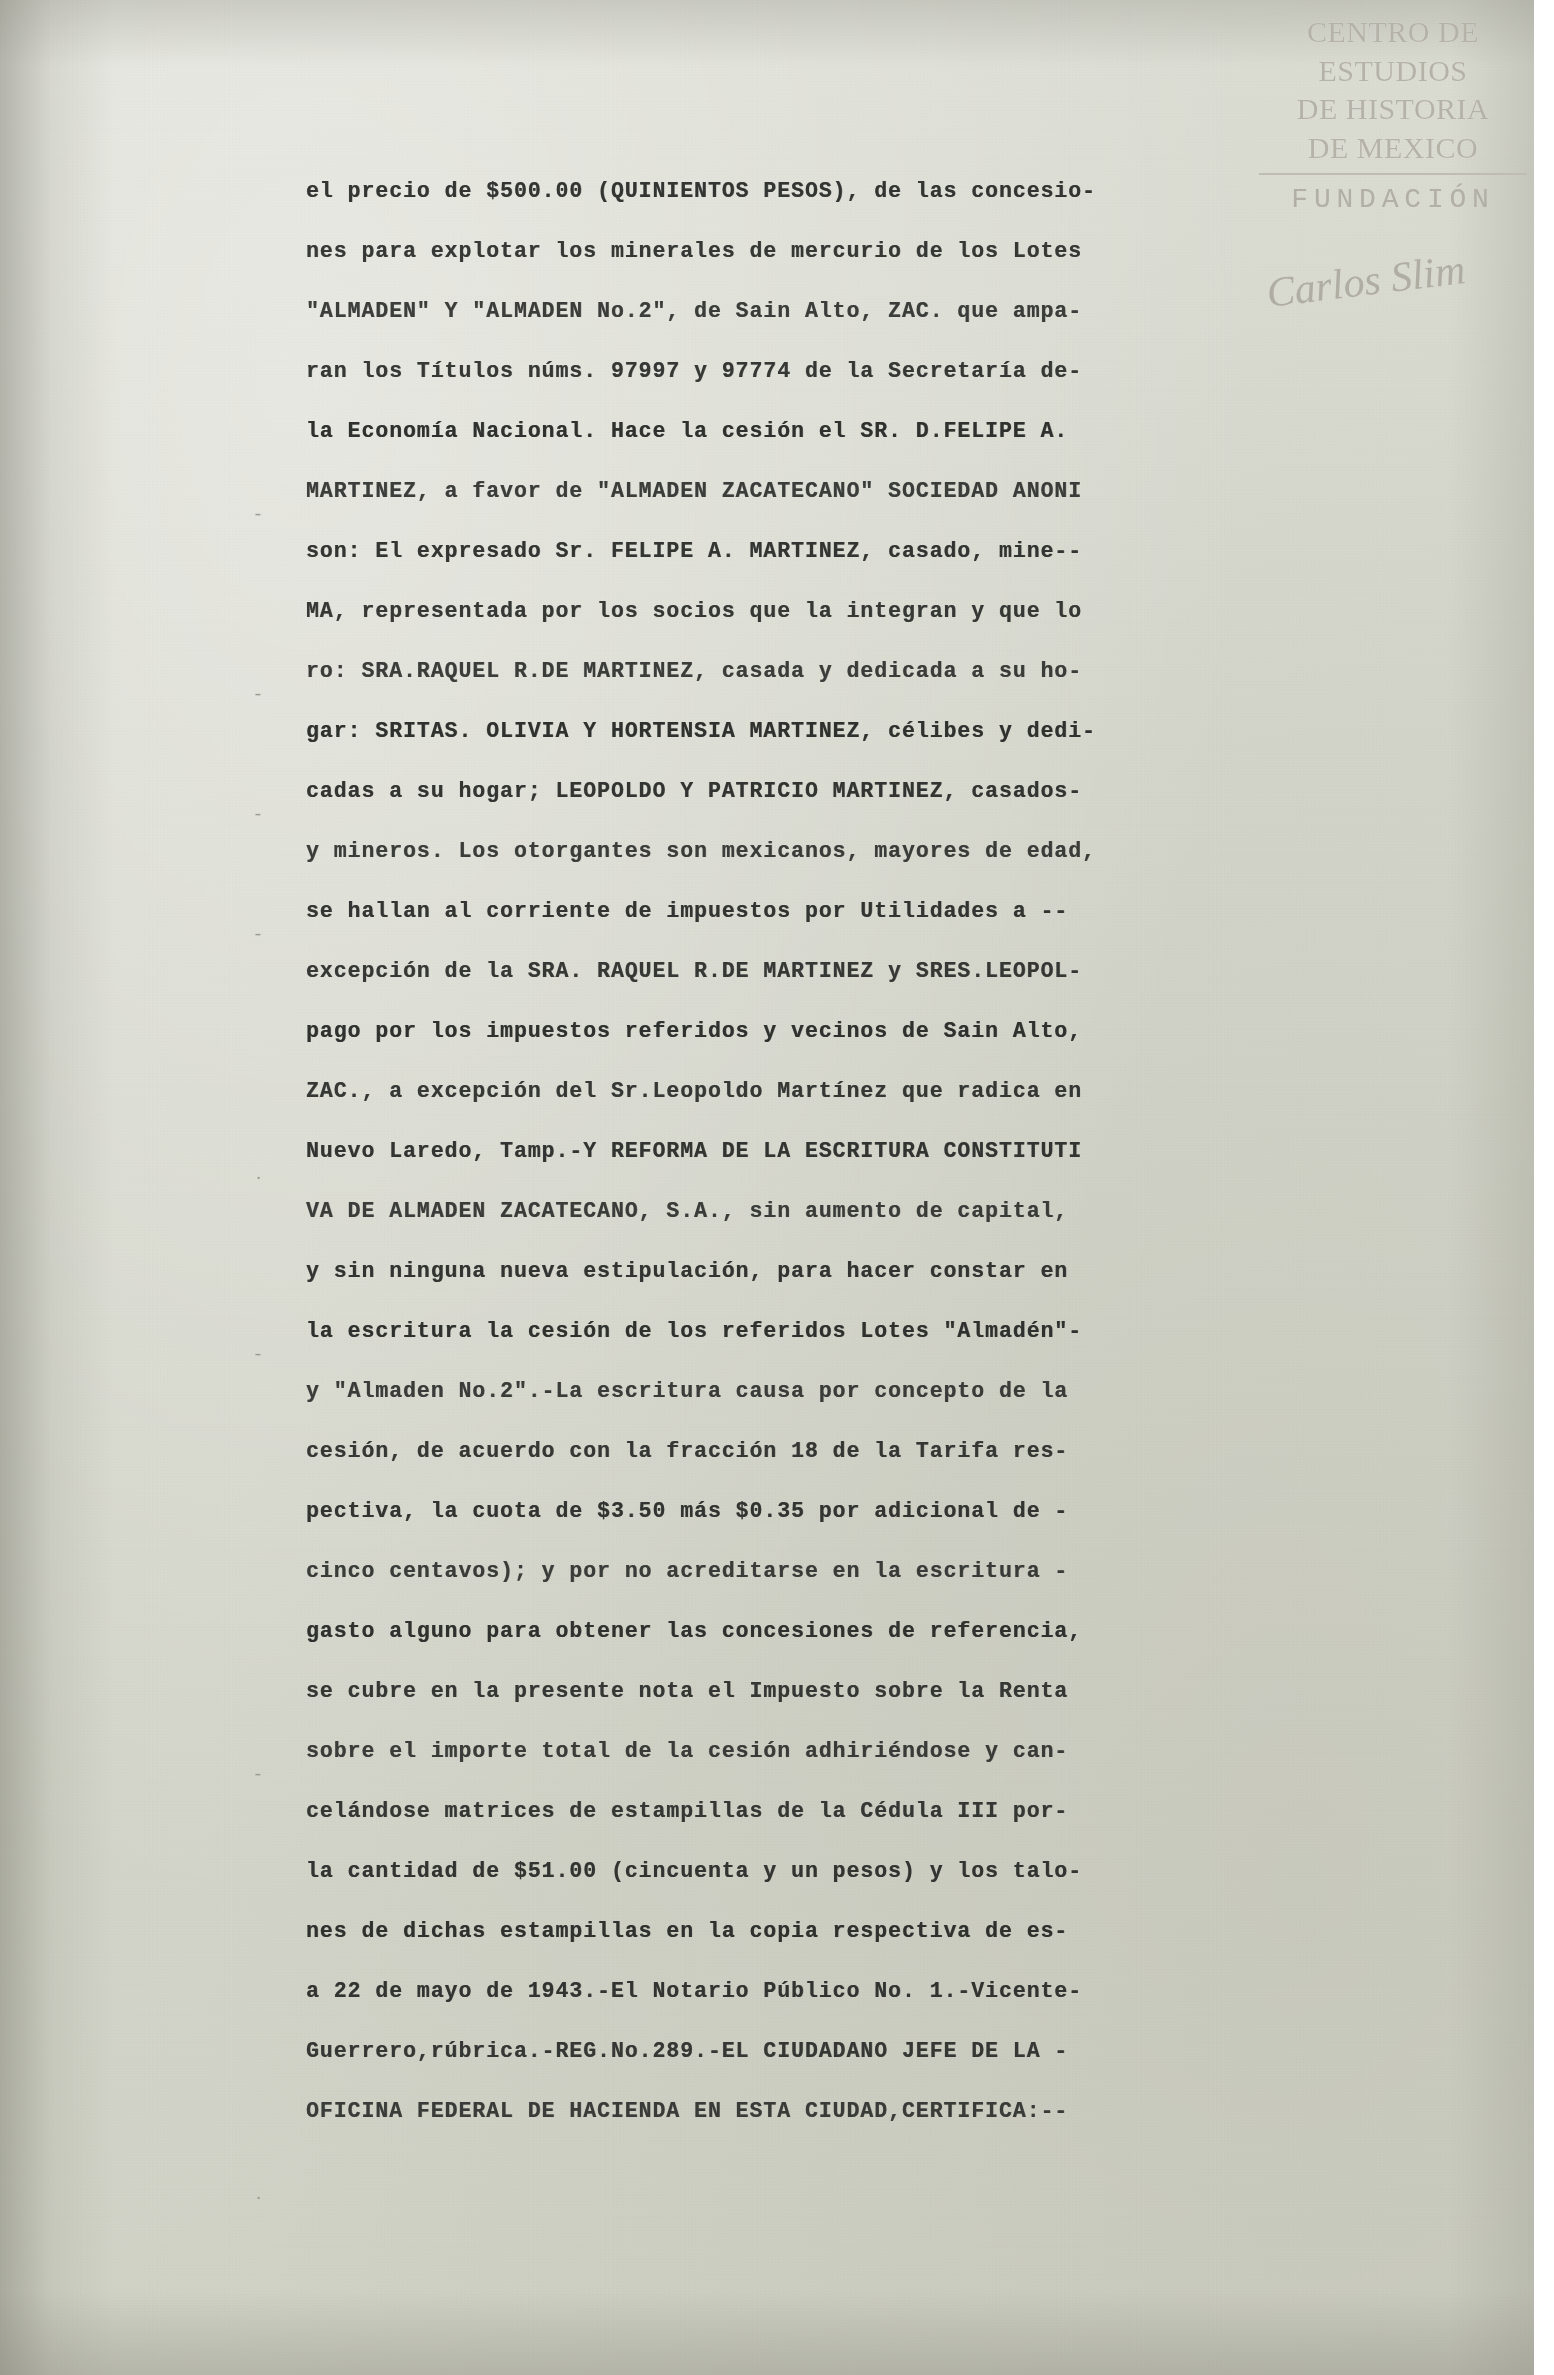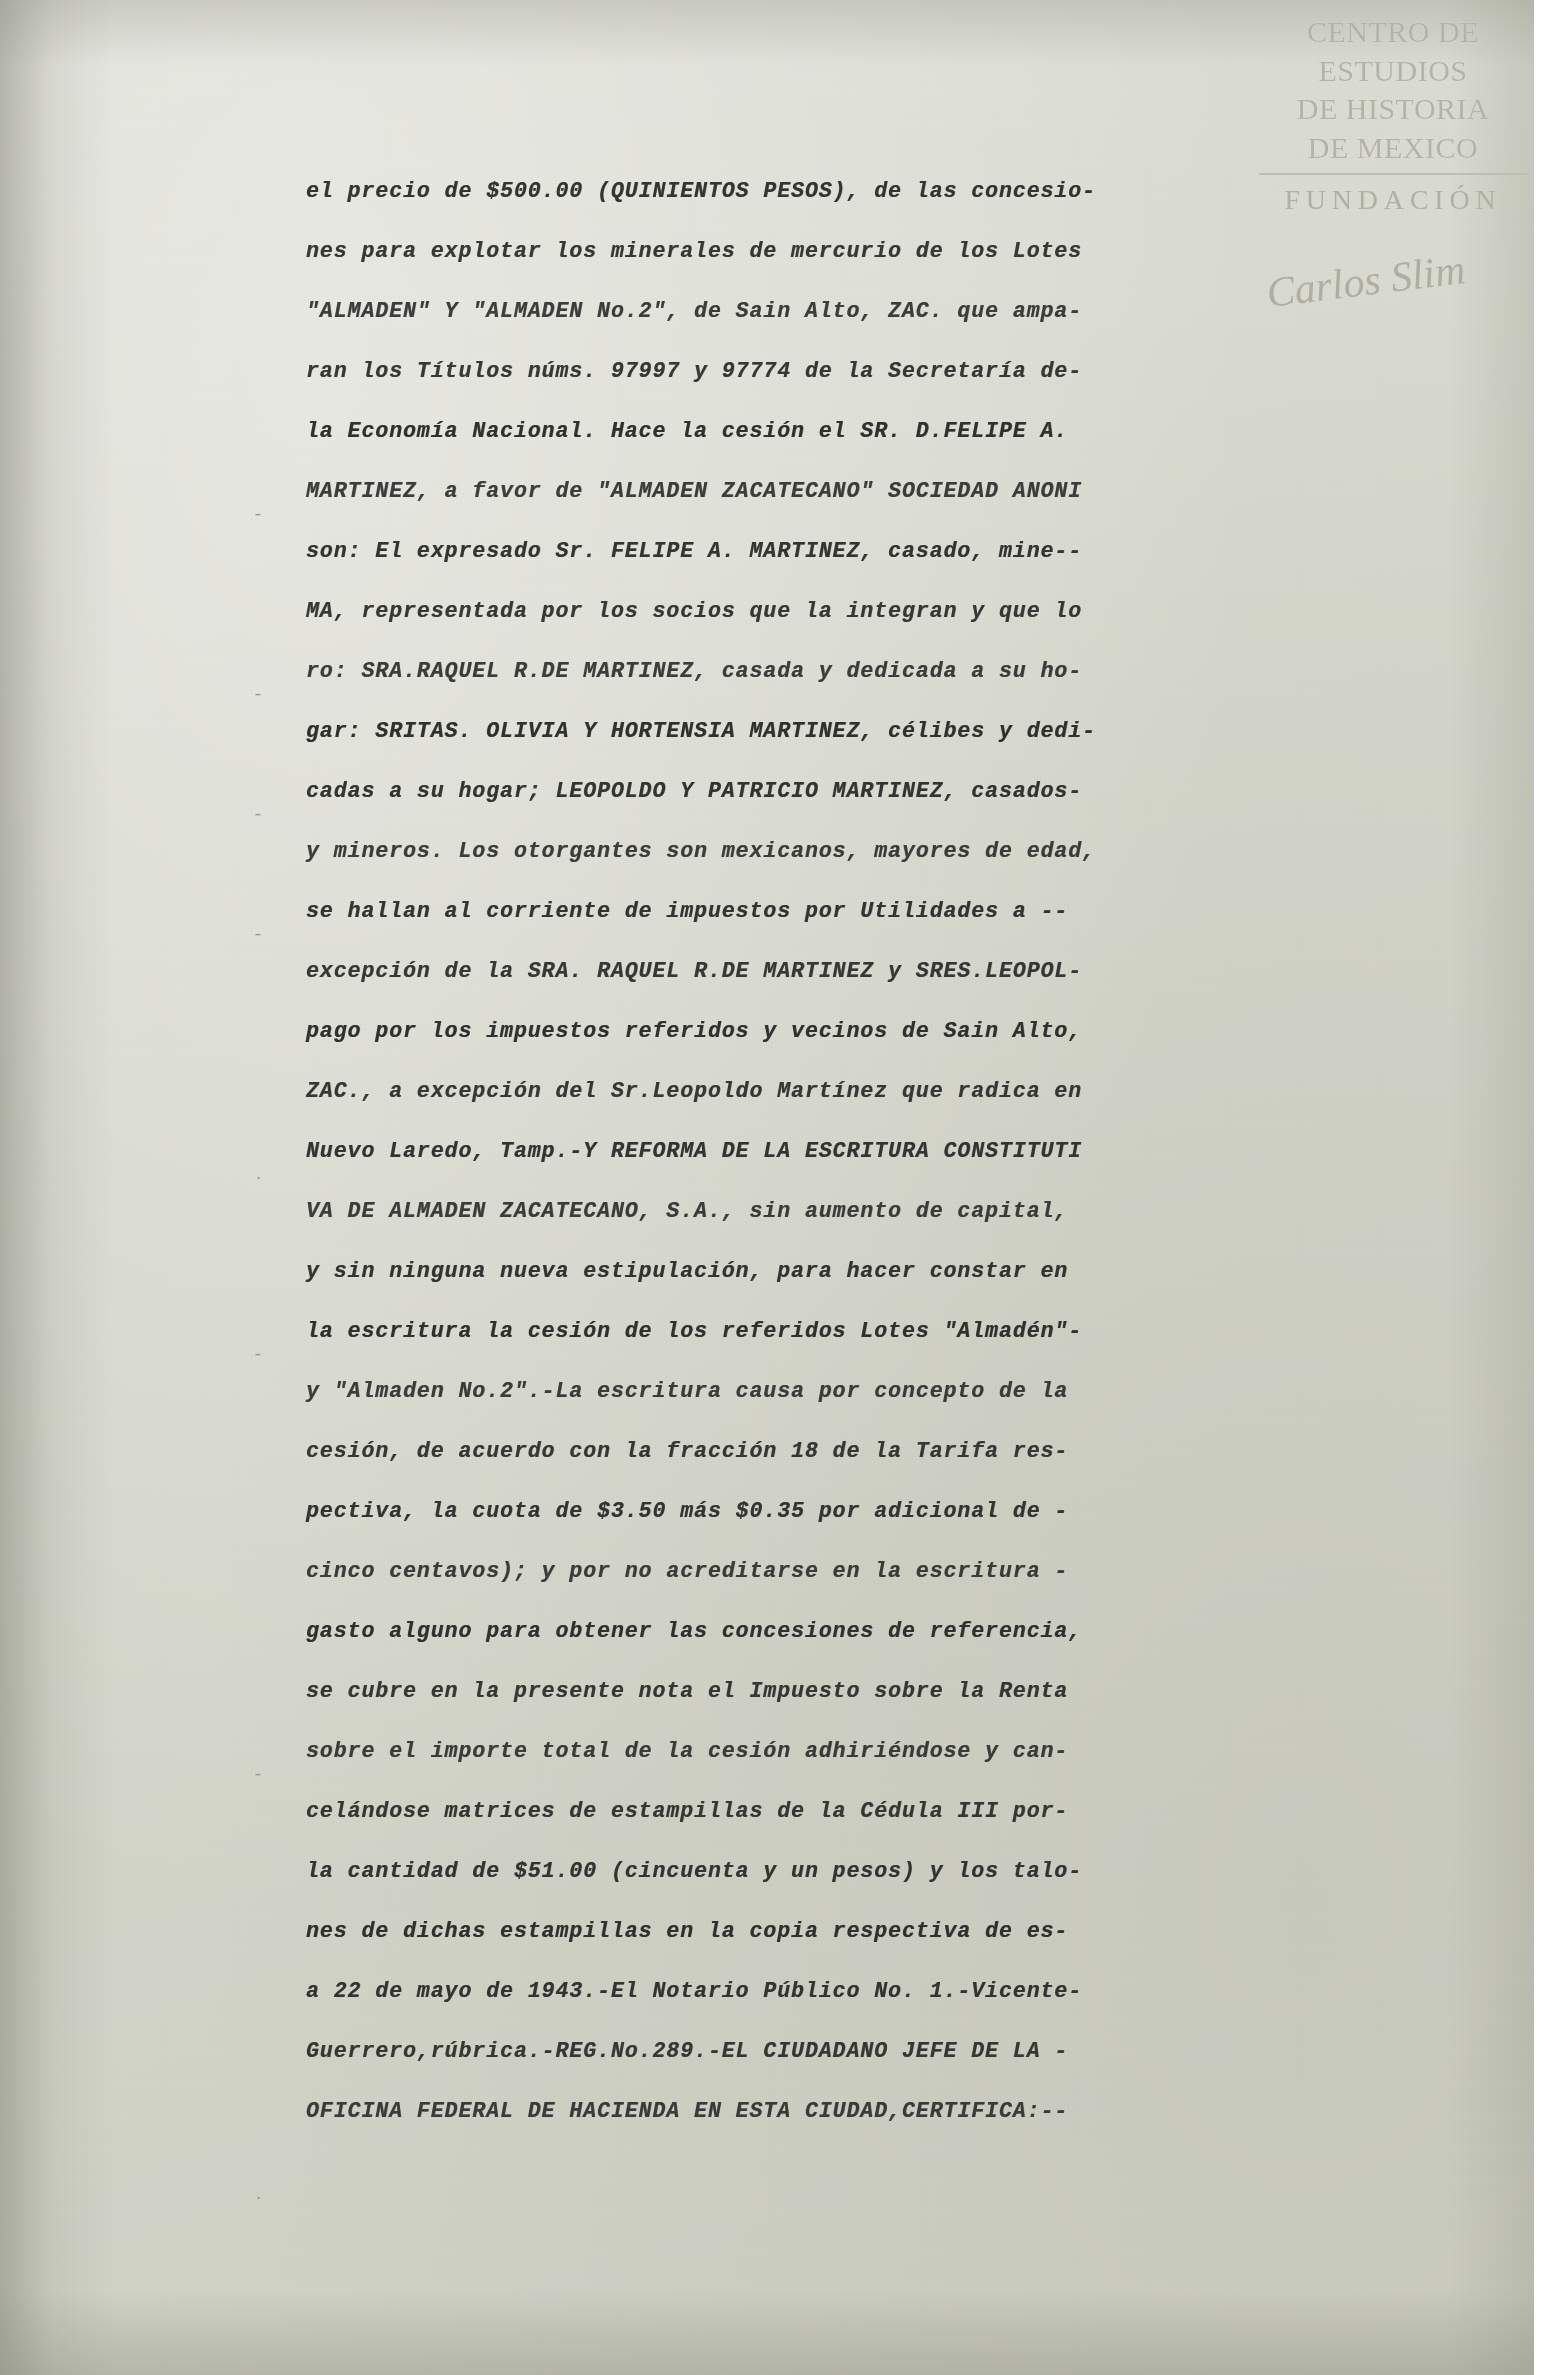--- a/index.html
+++ b/index.html
@@ -84,42 +84,41 @@
   }
   .stamp .s-rule {
     height: 1.9px;
     background: #bfbcb2;
     margin: 5.8px 9.6px 7.7px 9.6px;
   }
   .stamp .s-found {
     font-size: 28px;
     letter-spacing: 5.8px;
     color: #b2afa5;
-    font-family: Liberation Serif, serif;
+    font-family: Liberation Mono, monospace;
   }
   .signature {
     position: absolute;
     top: 257px;
     left: 1266px;
     font-family: "Liberation Serif", serif;
     font-style: italic;
     font-size: 42px;
     color: #b0ada3;
     transform: rotate(-7deg);
     white-space: nowrap;
     user-select: none;
   }
 
   
   .typescript {
     position: absolute;
     top: 161px;
     left: 306px;
     width: 1057px;
-    font-style: italic;
   }
   .tline {
     font-family: "Liberation Mono", "DejaVu Sans Mono", monospace;
     font-size: 21.6px;
     font-weight: 700;
     letter-spacing: 0.9px;
     color: #2a2c2a;
     line-height: 60px;
     height: 60px;
     white-space: pre;

